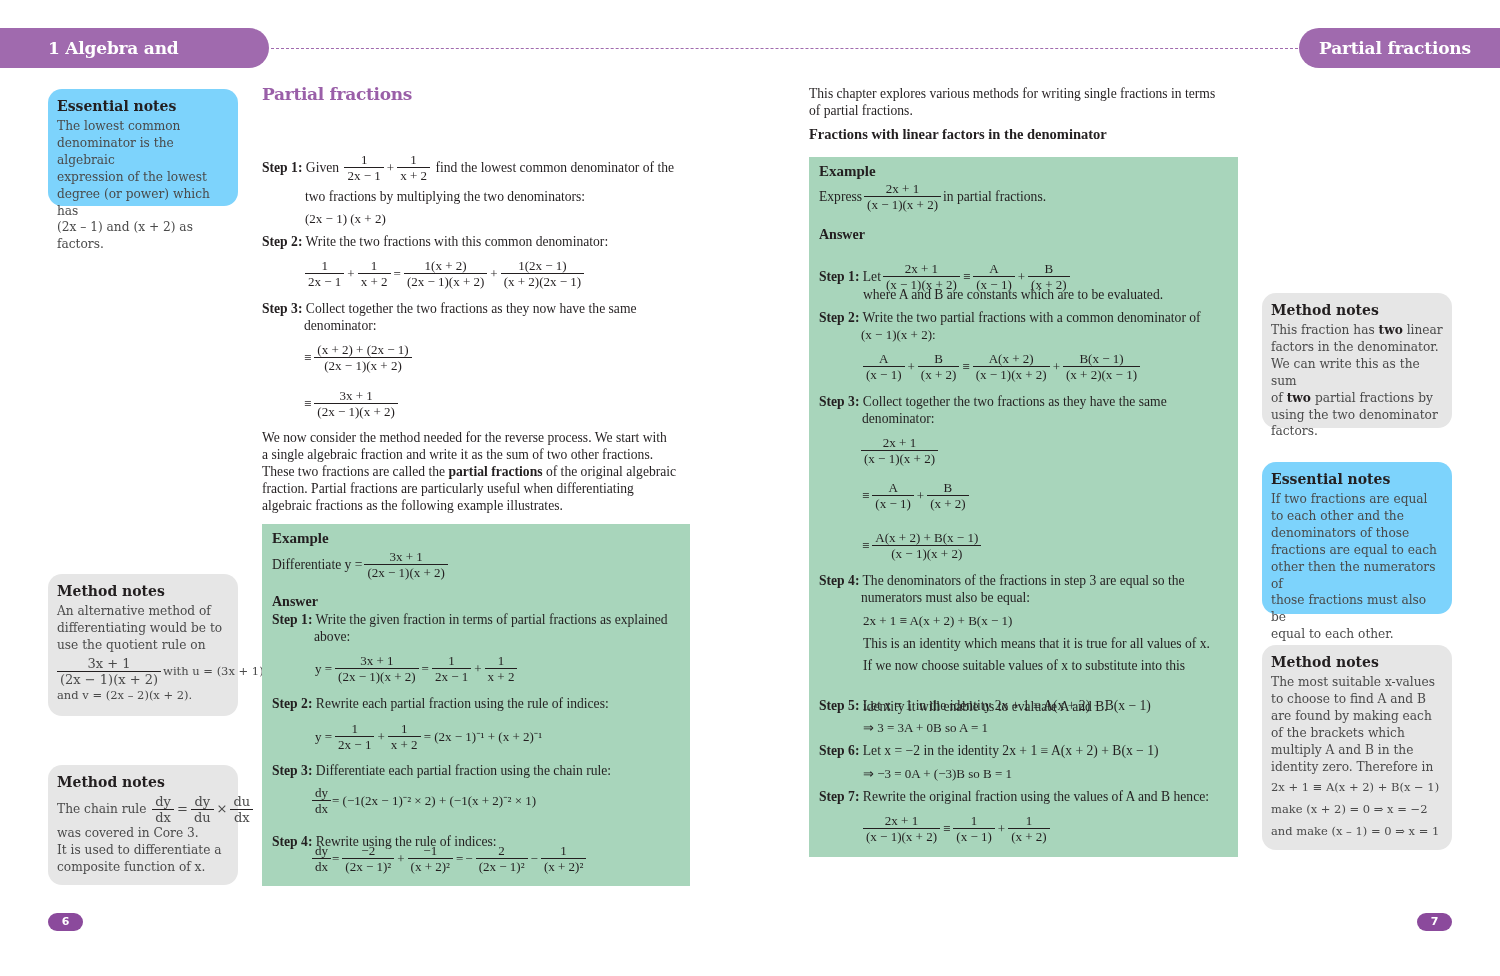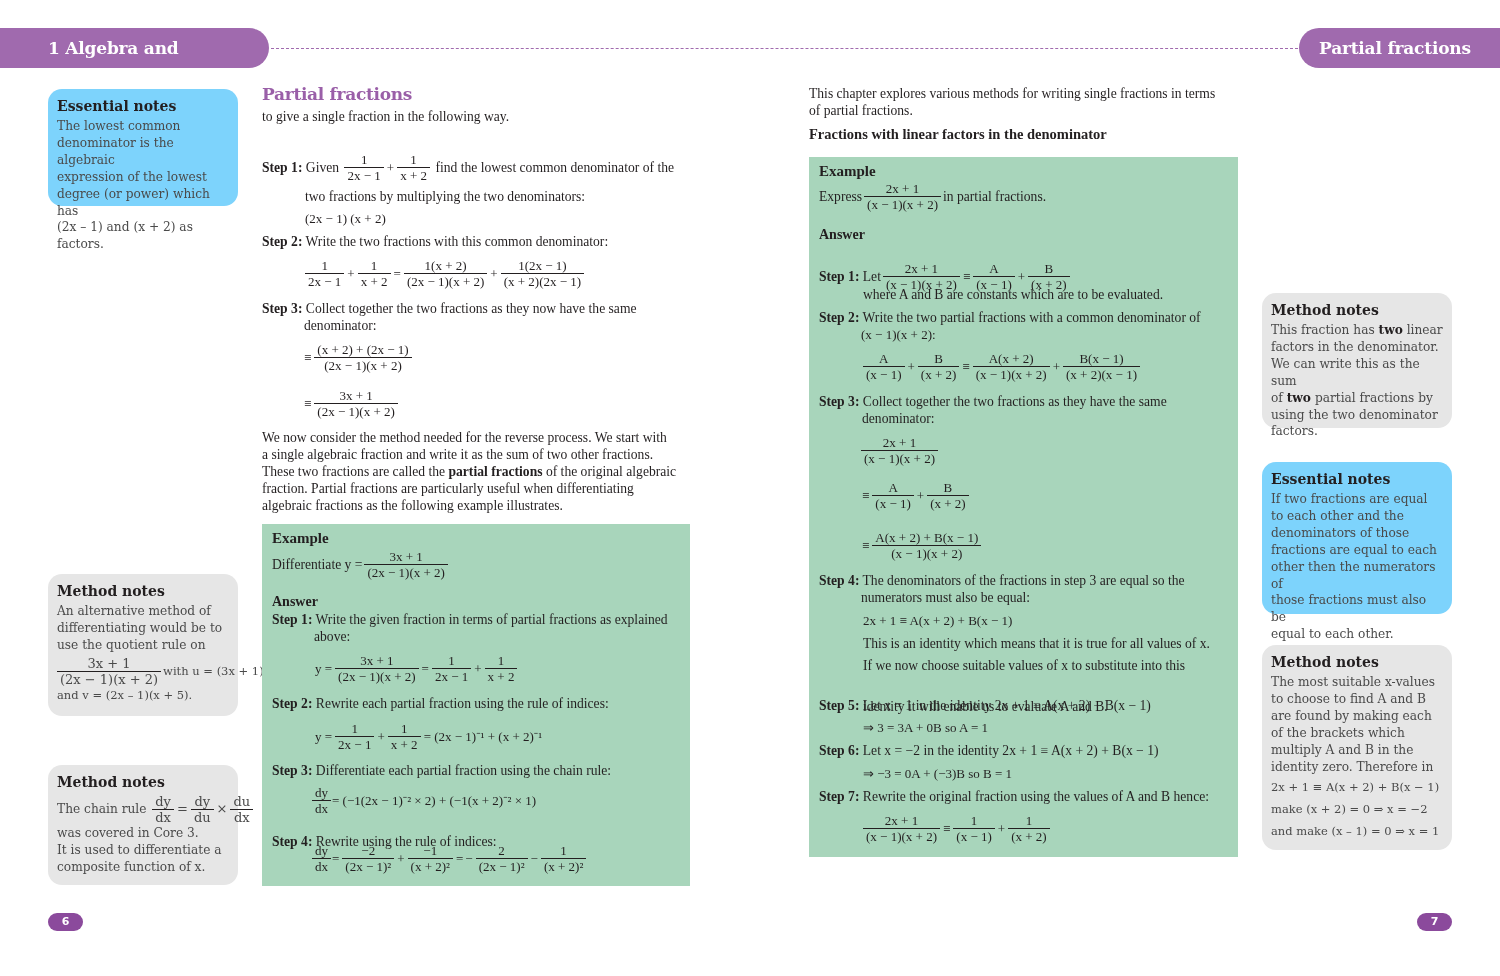--- a/index.html
+++ b/index.html
@@ -72,37 +72,36 @@
 </div>
 
 <div class="note grey" style="left:48px;top:574px;width:190px;height:142px;">
   <div class="nt">Method notes</div>
   <div>An alternative method of</div>
   <div>differentiating would be to</div>
   <div>use the quotient rule on</div>
   <div style="white-space:nowrap;margin-top:2px;">
     <span class="frac" style="margin-left:0;"><span class="num">3x + 1</span><span>(2x − 1)(x + 2)</span></span><span style="vertical-align:middle;font-size:11.5px;">with u = (3x + 1)</span>
   </div>
-  <div style="font-size:11.5px;">and v = (2x – 1)(x + 5).</div>
+  <div style="font-size:11.5px;">and v = (2x – 2)(x + 2).</div>
 </div>
 
 <div class="note grey" style="left:48px;top:765px;width:190px;height:120px;">
   <div class="nt">Method notes</div>
   <div style="white-space:nowrap;">
     <span style="vertical-align:middle;">The chain rule</span>
     <span class="frac"><span class="num">dy</span><span>dx</span></span><span class="op">=</span><span class="frac"><span class="num">dy</span><span>du</span></span><span class="op">×</span><span class="frac"><span class="num">du</span><span>dx</span></span>
   </div>
   <div>was covered in Core 3.</div>
   <div>It is used to differentiate a</div>
   <div>composite function of x.</div>
 </div>
 
 <div class="abs h-purple" style="left:262px;top:84px;">Partial fractions</div>
 <div class="col" style="left:262px;top:108px;">
-  <div>to give a single fraction in the following way.</div>
 </div>
 
 <div class="col abs" style="left:262px;top:152px;">
   <span class="step" style="vertical-align:middle;">Step 1:</span>
   <span style="vertical-align:middle;">Given</span>
   <span class="frac"><span class="num">1</span><span>2x − 1</span></span><span class="op">+</span><span class="frac"><span class="num">1</span><span>x + 2</span></span>
   <span style="vertical-align:middle;">find the lowest common denominator of the</span>
 </div>
 <div class="col abs" style="left:305px;top:188px;">two fractions by multiplying the two denominators:</div>
 <div class="col abs" style="left:305px;top:210px;font-size:13px;">(2x − 1) (x + 2)</div>

